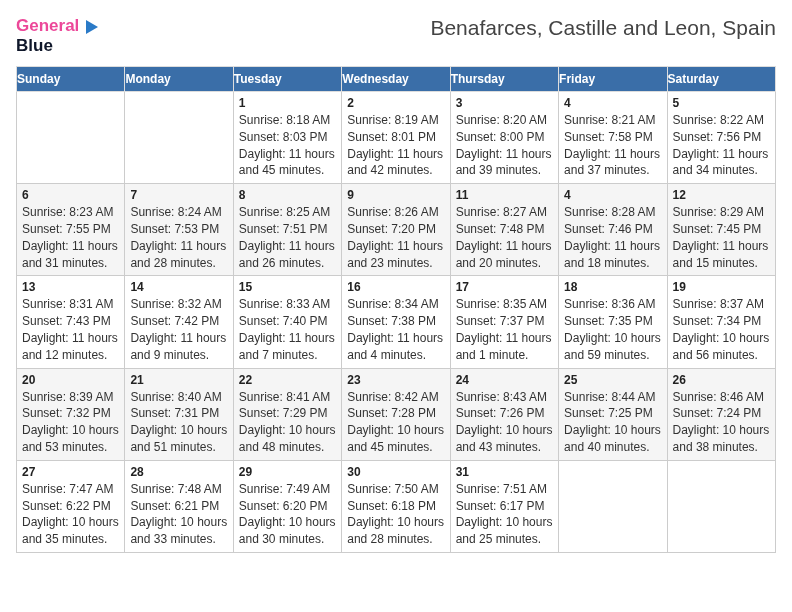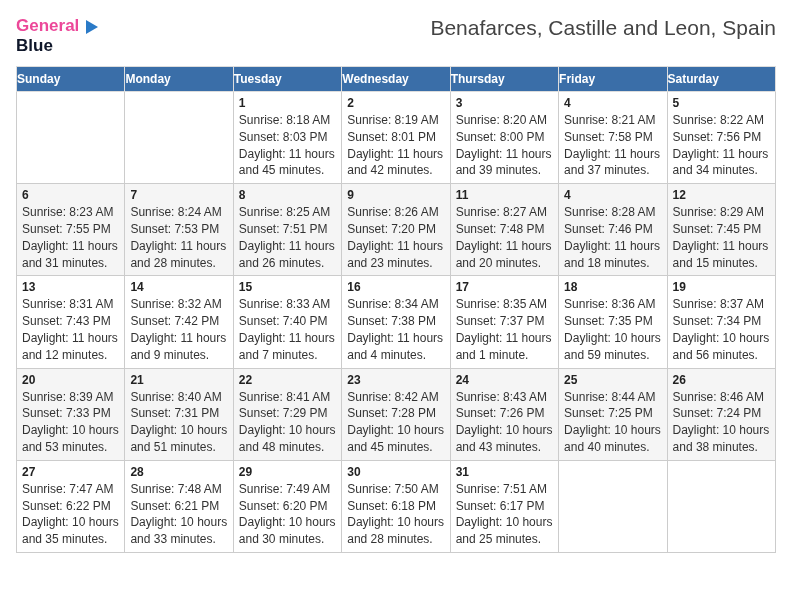--- a/index.html
+++ b/index.html
@@ -244,21 +244,21 @@
           <span class="day-num">19</span>
           <div class="day-info">Sunrise: 8:37 AM
 Sunset: 7:34 PM
 Daylight: 10 hours and 56 minutes.</div>
         </td>
       </tr>
       <tr>
         <td>
           <span class="day-num">20</span>
           <div class="day-info">Sunrise: 8:39 AM
-Sunset: 7:33 PM
+Sunset: 7:32 PM
 Daylight: 10 hours and 53 minutes.</div>
         </td>
         <td>
           <span class="day-num">21</span>
           <div class="day-info">Sunrise: 8:40 AM
 Sunset: 7:31 PM
 Daylight: 10 hours and 51 minutes.</div>
         </td>
         <td>
           <span class="day-num">22</span>

